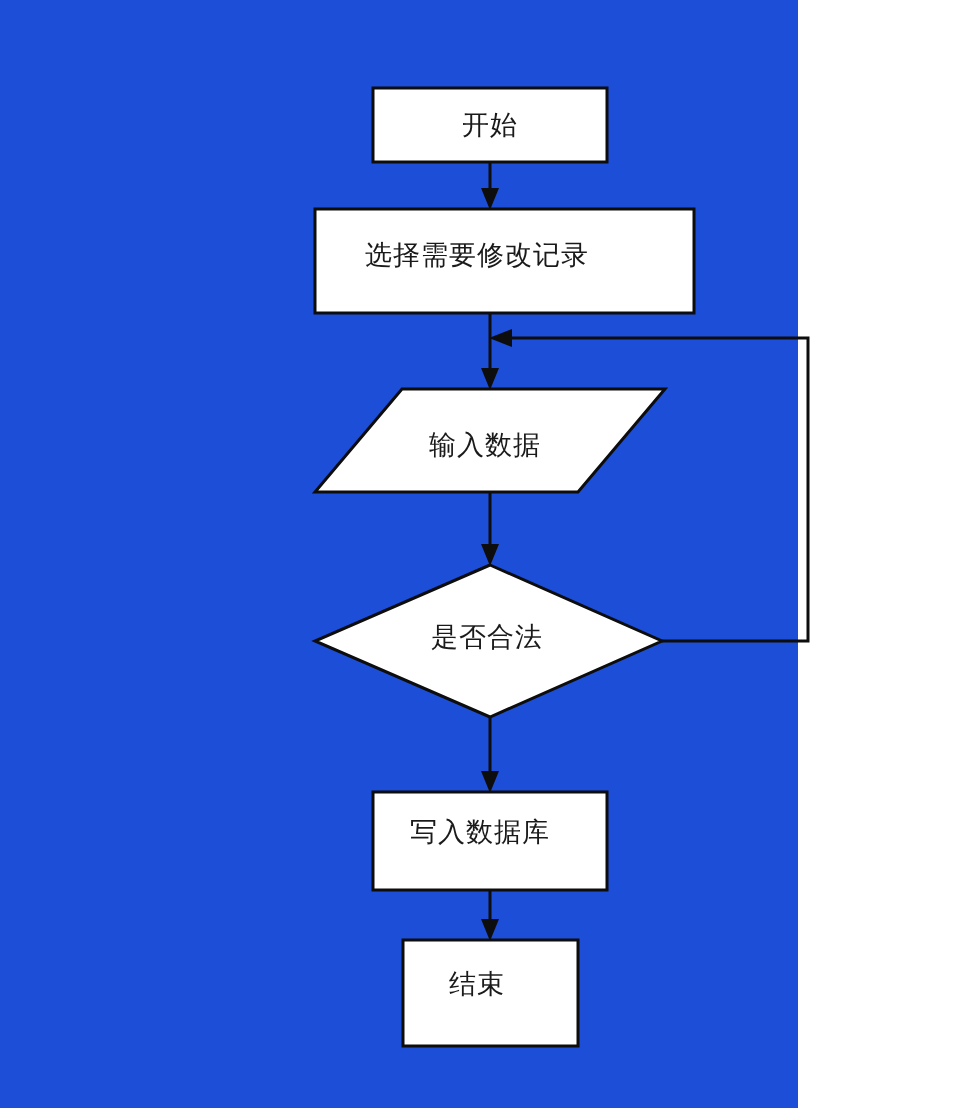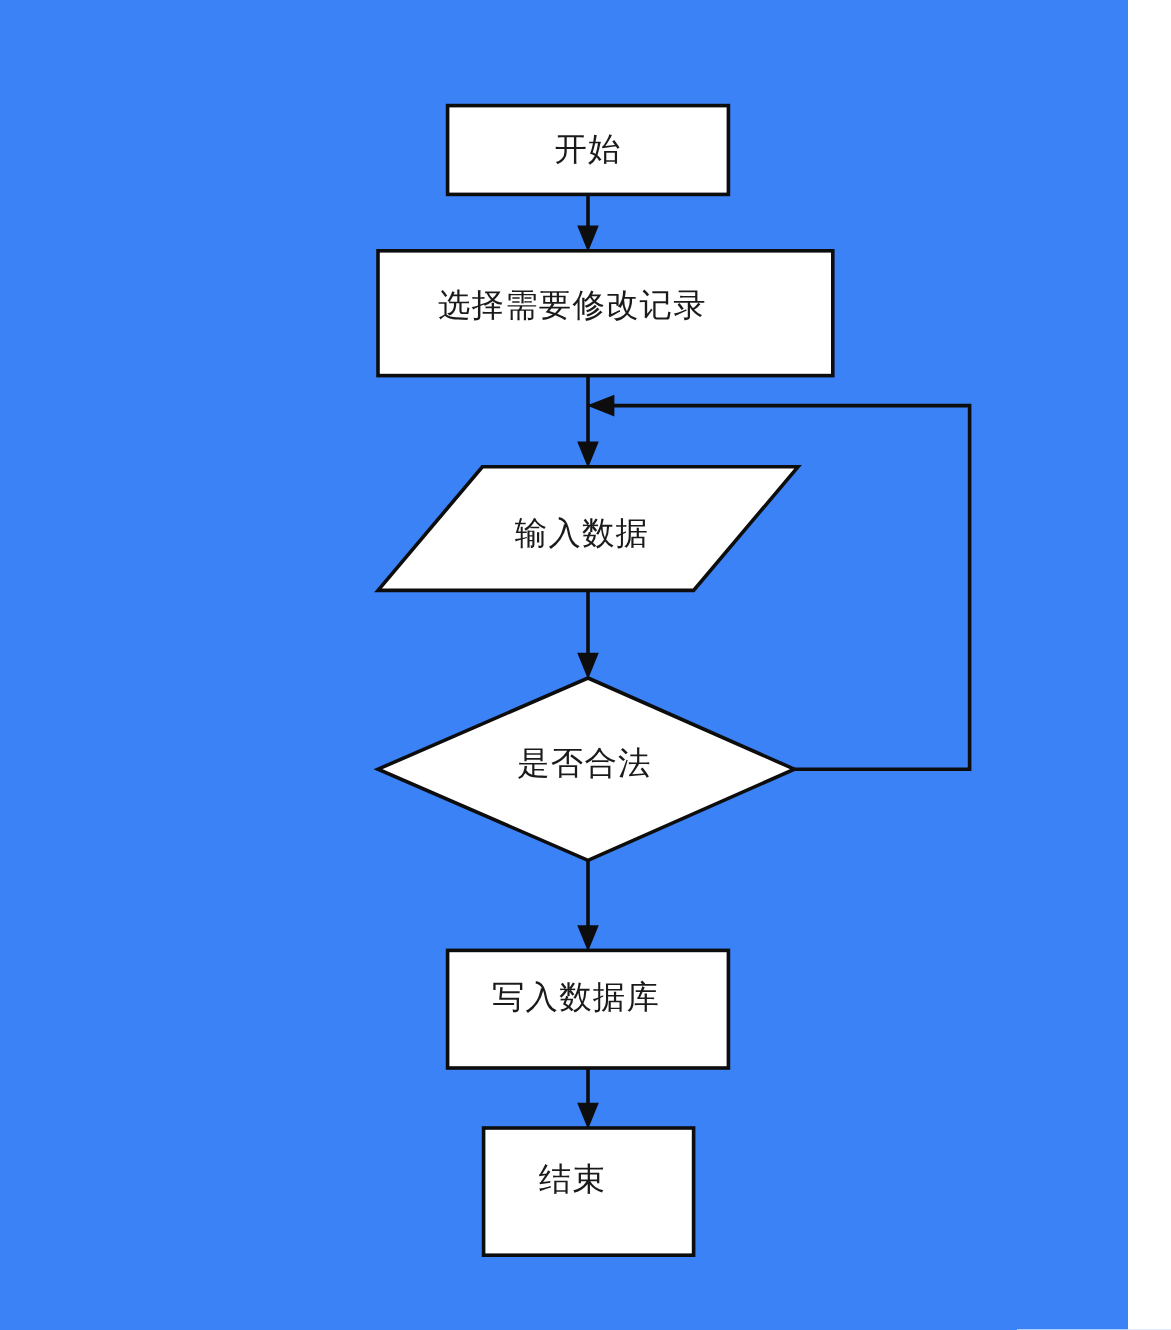--- a/index.html
+++ b/index.html
@@ -9,23 +9,23 @@
     background: #ffffff;
   }
   body {
     width: 976px;
     height: 1108px;
     overflow: hidden;
     font-family: "DejaVu Serif", "Liberation Serif", serif;
   }
   #chart-canvas {
     position: relative;
-    width: 940px;
+    width: 798px;
     height: 1108px;
-    background: #3b82f6;
+    background: #1d4ed8;
   }
   #flow-svg {
     position: absolute;
     left: 0;
     top: 0;
     width: 976px;
     height: 1108px;
     display: block;
   }
   .shape-outline {

